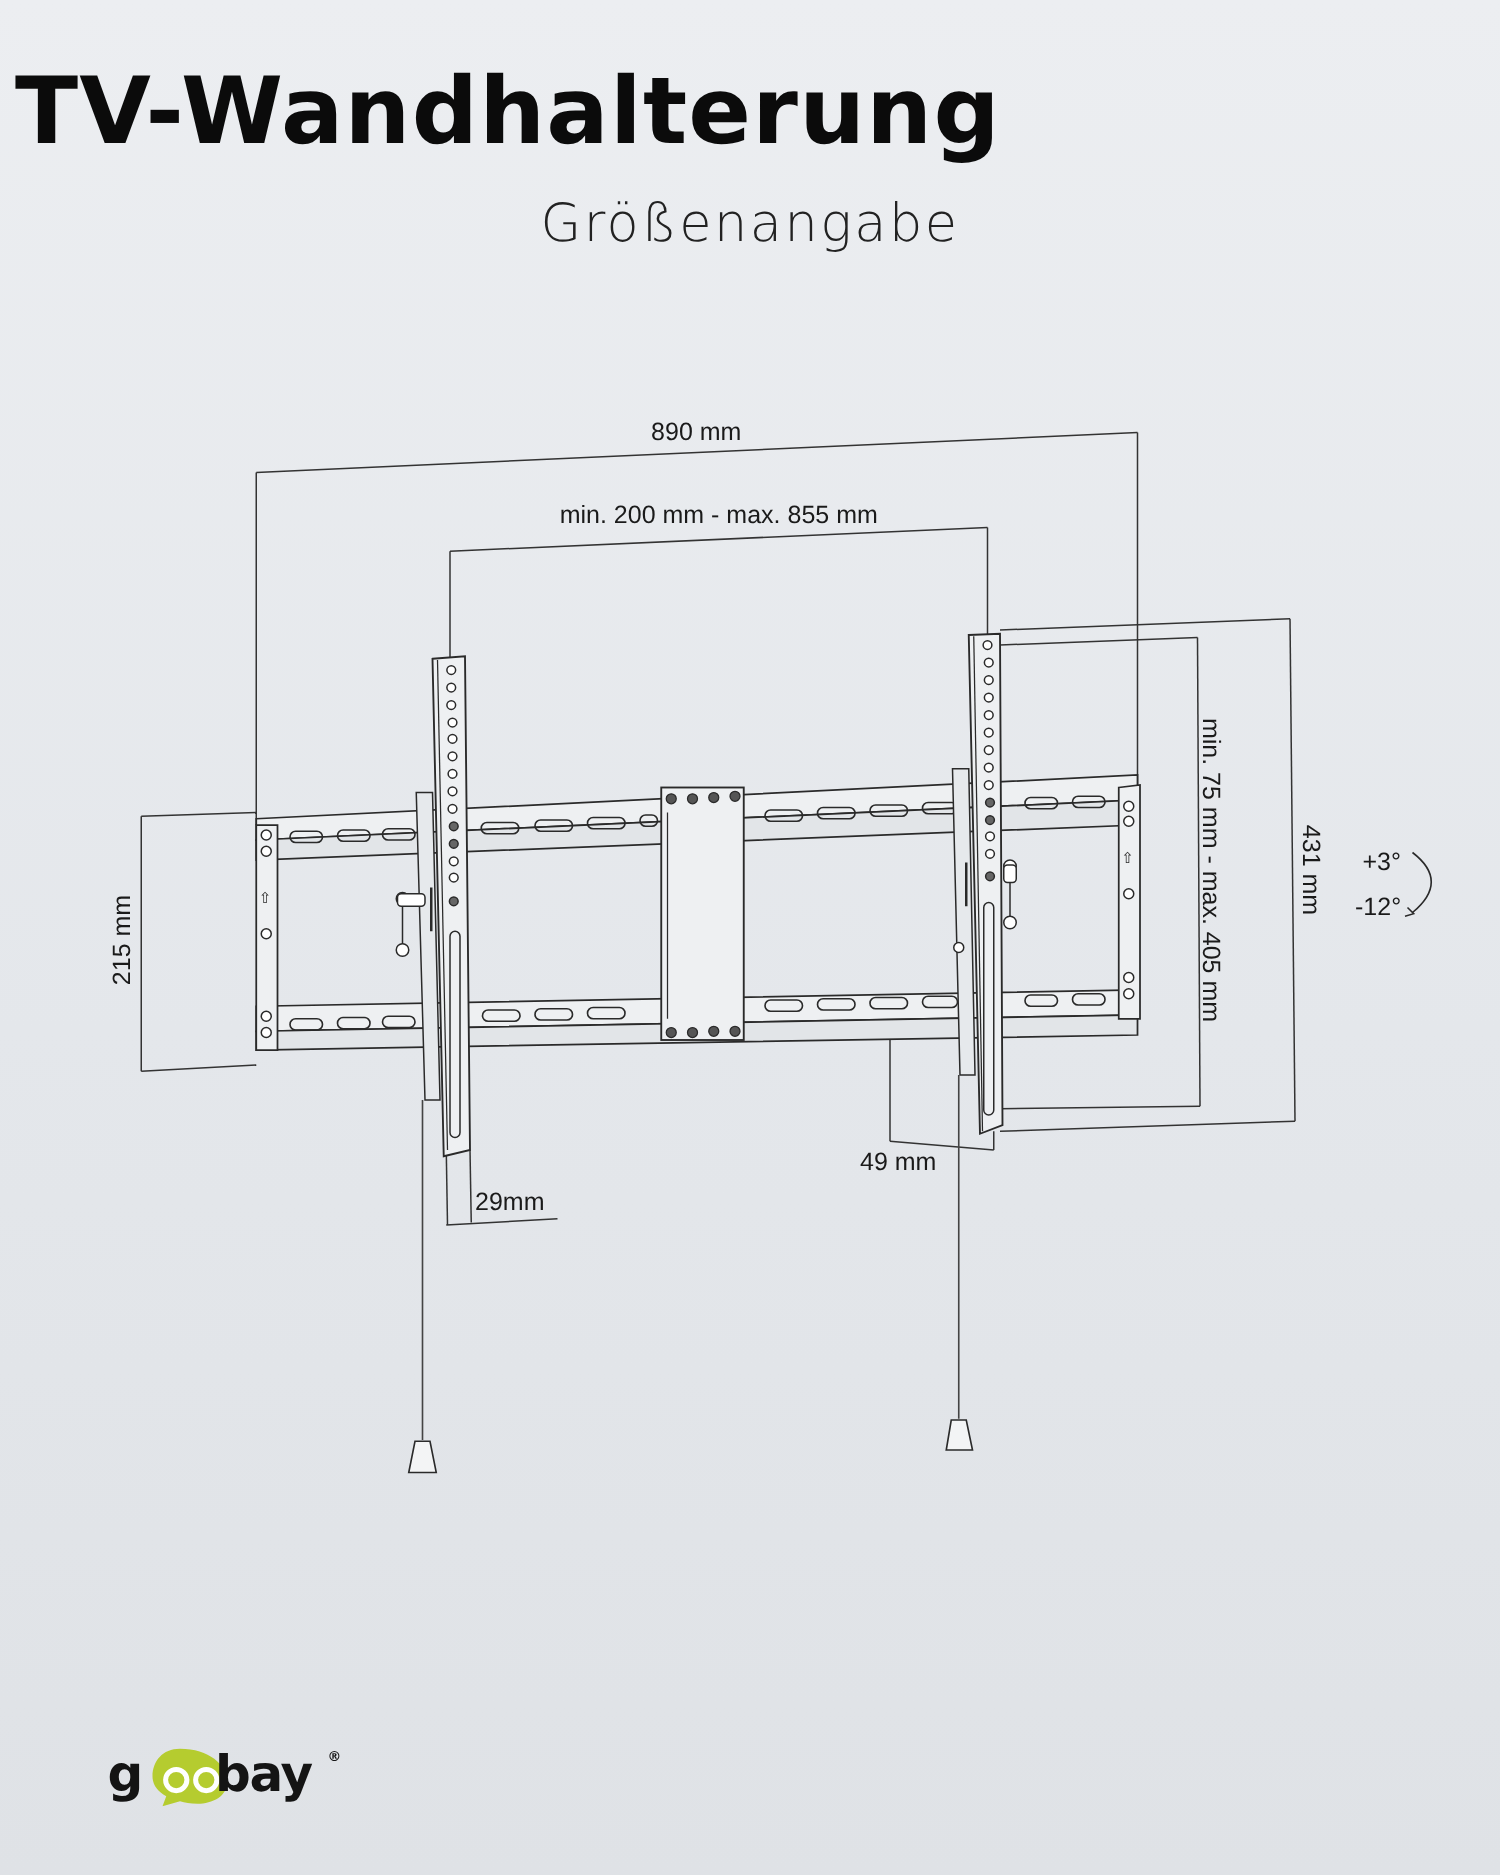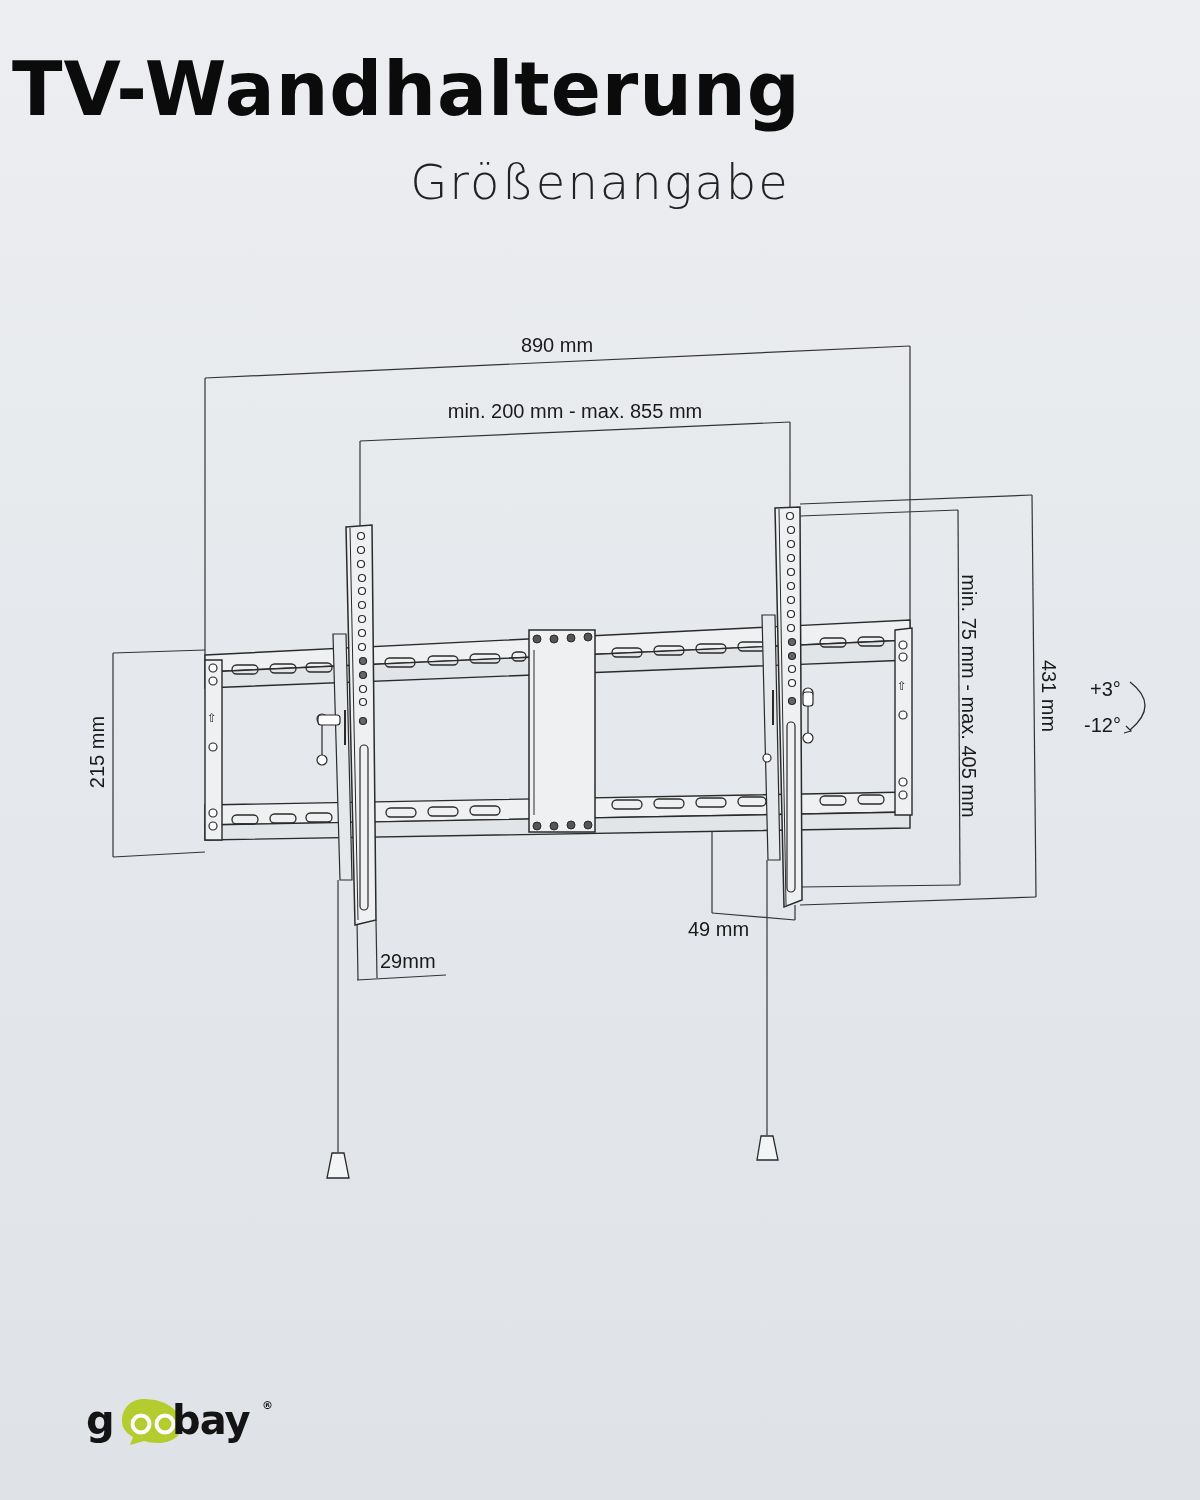--- a/index.html
+++ b/index.html
@@ -9,21 +9,21 @@
     font-family: "DejaVu Sans", sans-serif;
     position: relative;
   }
   .title {
     position: absolute; top: 52px; left: 12px; width: 1200px; text-align: left;
     font-family: "DejaVu Sans", sans-serif; font-weight: bold; font-size: 74px;
     letter-spacing: 1px; color: #0b0b0b; line-height: 1;
   }
   .subtitle {
     position: absolute; top: 158px; left: 0; width: 1200px; text-align: center;
-    font-family: "DejaVu Sans", sans-serif; font-weight: 200; font-size: 48px;
+    font-family: "DejaVu Sans", sans-serif; font-weight: 200; font-size: 42px;
     letter-spacing: 2px; color: #222; line-height: 1;
   }
   svg.diagram { position: absolute; left: 0; top: 0; }
   .lbl { font-family: "Liberation Sans", sans-serif; font-size: 20px; fill: #1a1a1a; }
   .logo {
     position: absolute; left: 86px; top: 1395px; height: 50px; width: 200px;
   }
   .logo-text {
     position: absolute; top: 0; left: 0;
     font-family: "DejaVu Sans", sans-serif; font-weight: bold; font-size: 40px;

